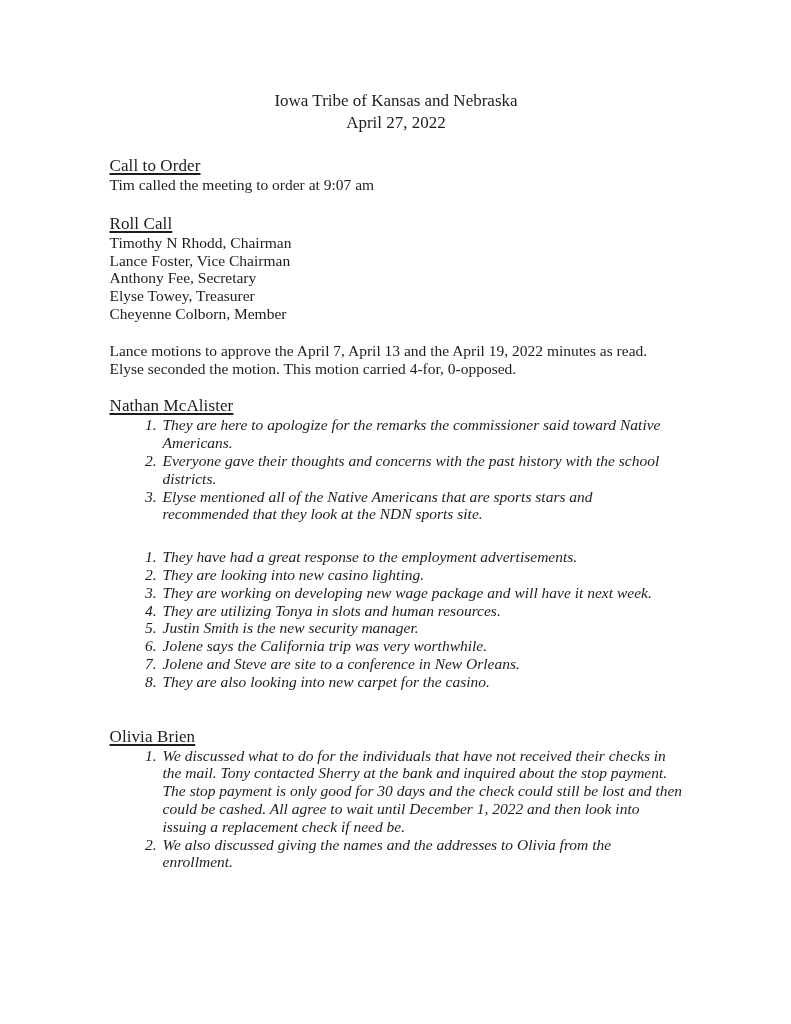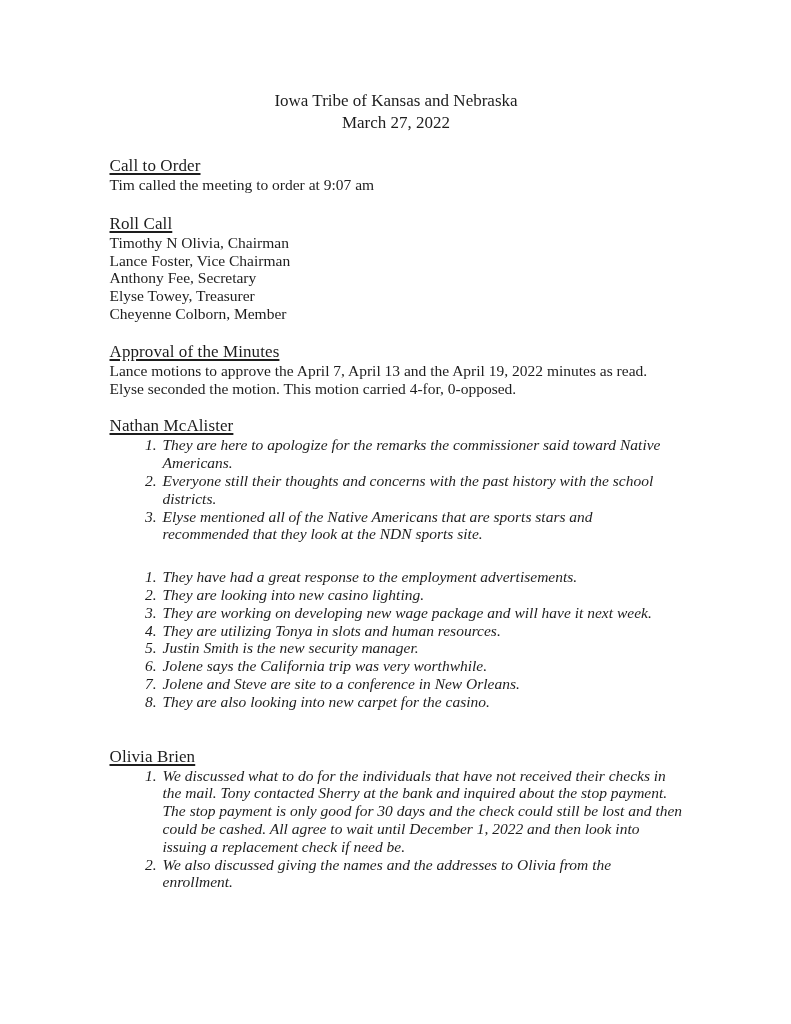--- a/index.html
+++ b/index.html
@@ -57,47 +57,46 @@
   .sec-casino  { margin-top: 25px; }
   .sec-olivia  { margin-top: 36px; }
 </style>
 </head>
 <body>
 
 <div class="page">
 
   <header class="doc-title">
     <div>Iowa Tribe of Kansas and Nebraska</div>
-    <div>March 27, 2022</div>
+    <div>April 27, 2022</div>
   </header>
 
   <section class="sec-call">
     <h2 class="sec-heading">Call to Order</h2>
     <p>Tim called the meeting to order at 9:07 am</p>
   </section>
 
   <section class="sec-roll">
     <h2 class="sec-heading">Roll Call</h2>
-    <div>Timothy N Olivia, Chairman</div>
+    <div>Timothy N Rhodd, Chairman</div>
     <div>Lance Foster, Vice Chairman</div>
     <div>Anthony Fee, Secretary</div>
     <div>Elyse Towey, Treasurer</div>
     <div>Cheyenne Colborn, Member</div>
   </section>
 
   <section class="sec-approval">
-    <h2 class="sec-heading">Approval of the Minutes</h2>
     <p>Lance motions to approve the April 7, April 13 and the April 19, 2022 minutes as read. Elyse seconded the motion. This motion carried 4-for, 0-opposed.</p>
   </section>
 
   <section class="sec-nathan">
     <h2 class="sec-heading">Nathan McAlister</h2>
     <ol class="sec-list">
       <li>They are here to apologize for the remarks the commissioner said toward Native Americans.</li>
-      <li>Everyone still their thoughts and concerns with the past history with the school districts.</li>
+      <li>Everyone gave their thoughts and concerns with the past history with the school districts.</li>
       <li>Elyse mentioned all of the Native Americans that are sports stars and recommended that they look at the NDN sports site.</li>
     </ol>
   </section>
 
   <section class="sec-casino">
     <ol class="sec-list">
       <li>They have had a great response to the employment advertisements.</li>
       <li>They are looking into new casino lighting.</li>
       <li>They are working on developing new wage package and will have it next week.</li>
       <li>They are utilizing Tonya in slots and human resources.</li>

